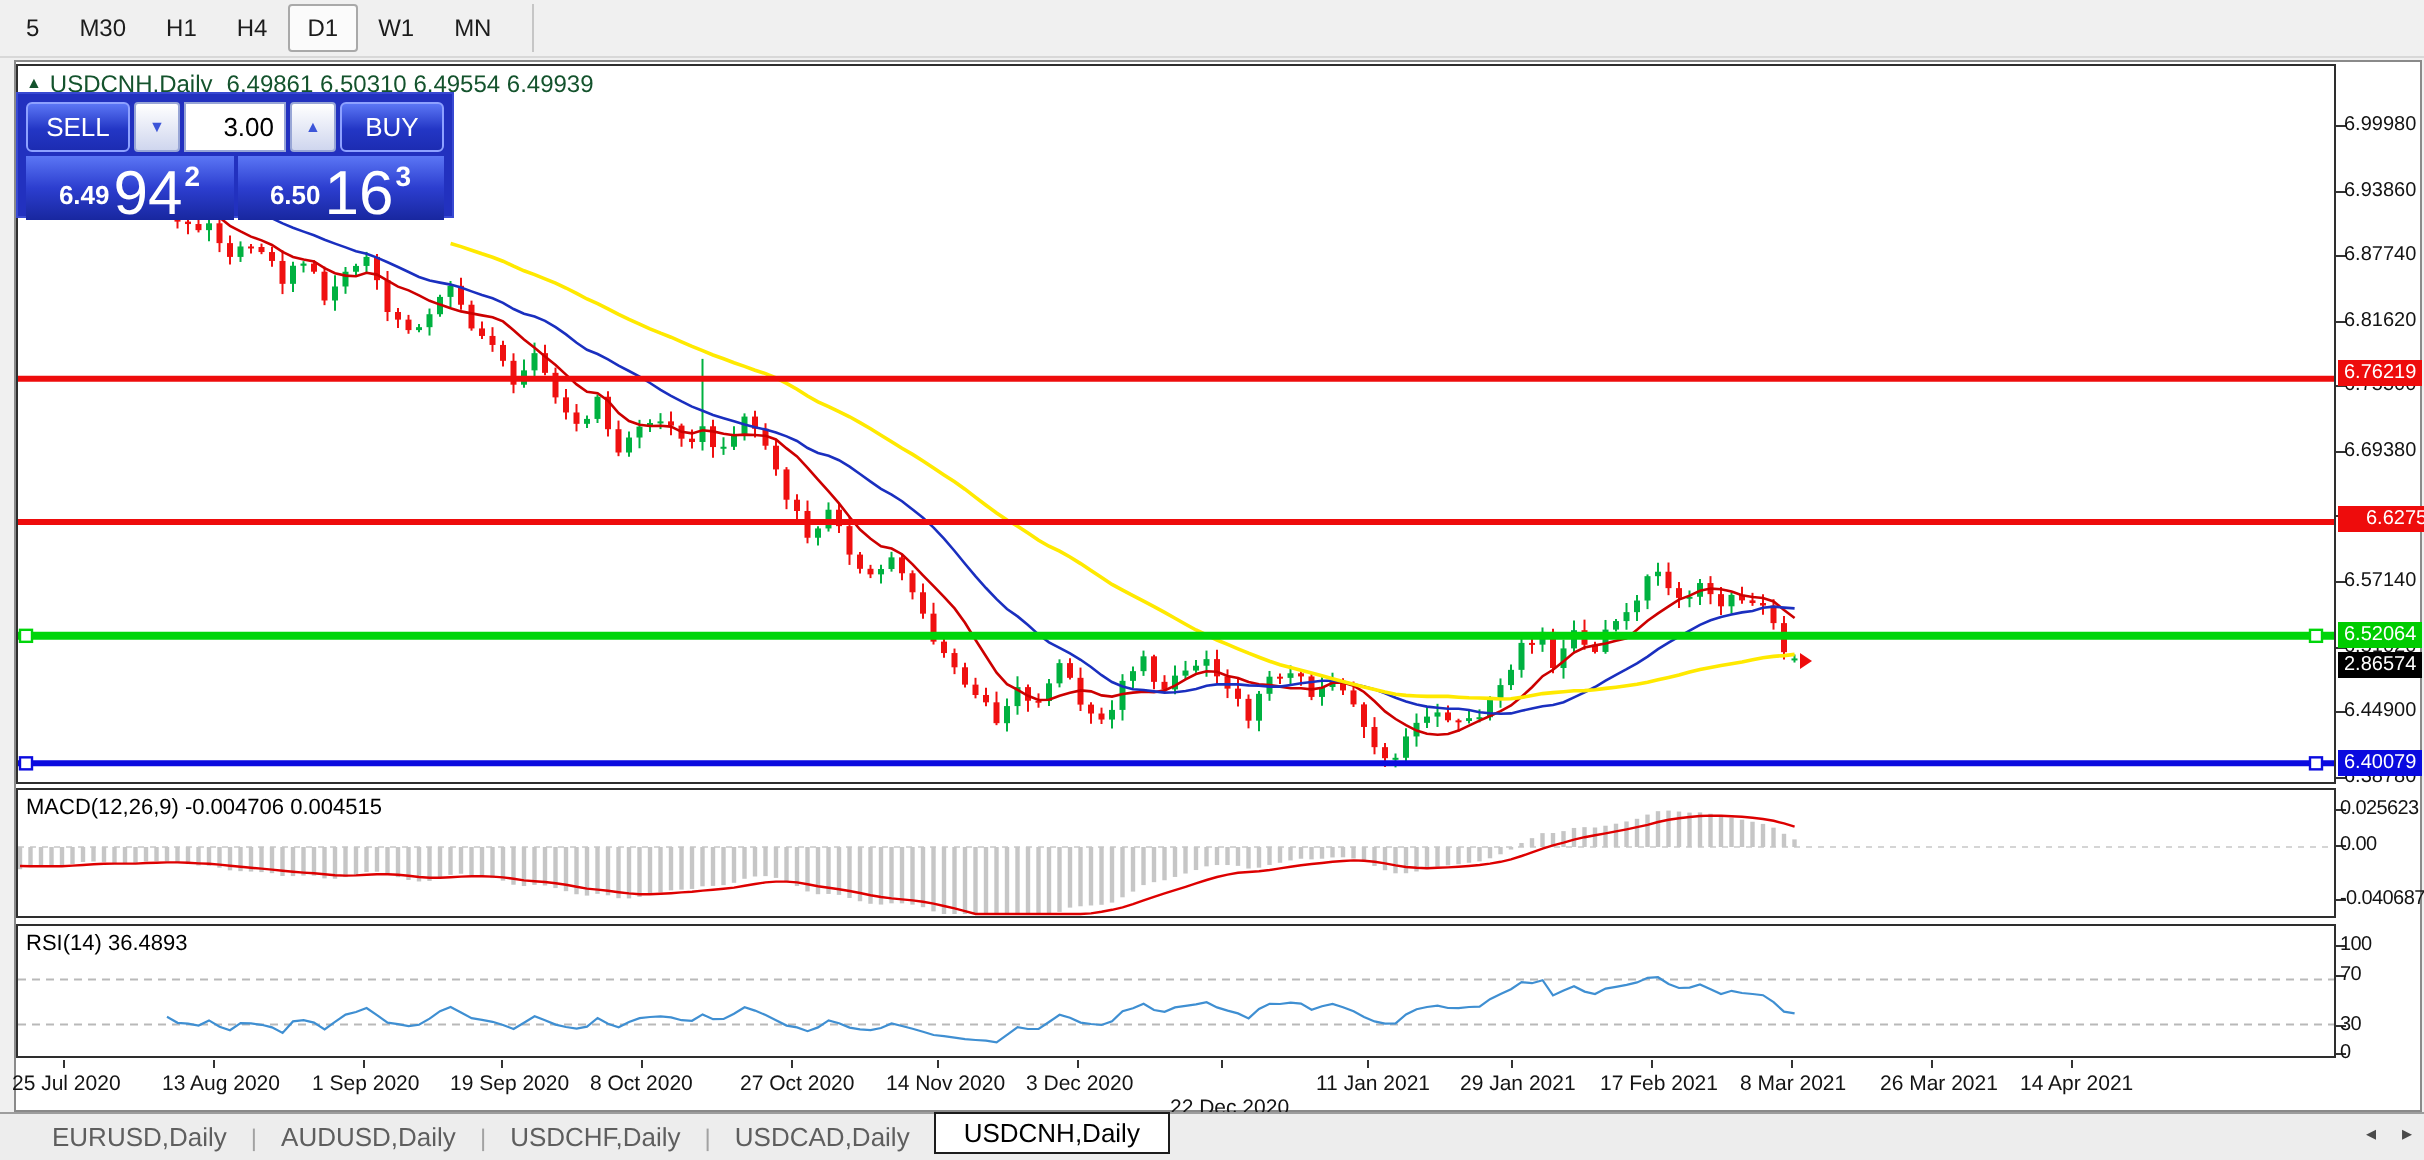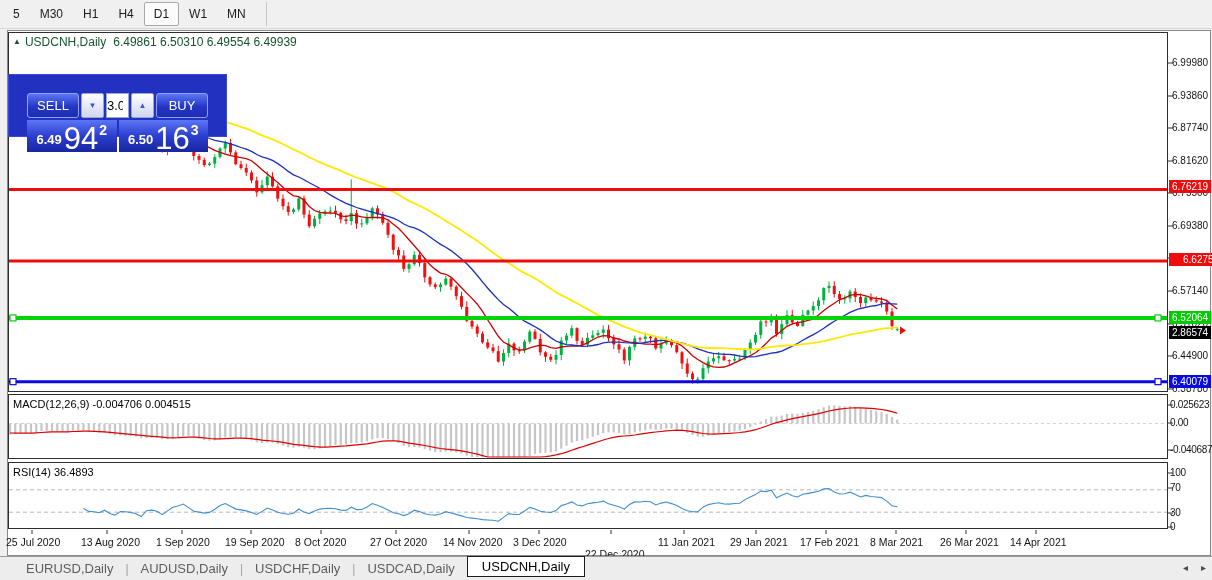--- a/index.html
+++ b/index.html
@@ -18,21 +18,21 @@
   
   .chart-title{position:absolute;left:13px;top:35px;font-size:12px;color:#14532d;z-index:5;white-space:nowrap;}
   .title-arrow{font-size:8px;vertical-align:2px;margin-right:4px;}
   .title-sym{margin-right:7px;}
   .pane-label{position:absolute;font-size:11px;color:#000;z-index:5;white-space:nowrap;}
   #macd-label{left:13px;top:398px;}
   #rsi-label{left:13px;top:466px;}
 
   
   .trade-panel{position:absolute;left:8px;top:46px;width:219px;height:63px;background:#2231bf;
-               border:1px solid #3849d2;z-index:6;padding:18px;box-sizing:border-box;margin-top:28px;}
+               border:1px solid #3849d2;z-index:6;padding:4px;box-sizing:border-box;}
   .tp-row1{display:flex;gap:2px;height:25px;}
   .btn-trade{flex:0 0 50px;display:flex;align-items:center;justify-content:center;color:#fff;font-size:13px;
              background:linear-gradient(#5b76f5,#2336c5 55%,#1c2cb2);border:1px solid #8ea1ff;border-radius:3px;}
   .spin{flex:0 0 21px;display:flex;align-items:center;justify-content:center;font-size:8px;color:#3c55d8;
         background:linear-gradient(#ffffff,#cfd6ee);border:1px solid #98a6d6;border-radius:2px;}
   .vol-input{flex:1;min-width:0;text-align:right;font-size:13px;font-family:inherit;border:1px solid #98a6d6;
              padding:0 5px 0 0;background:#fff;color:#000;}
   .tp-row2{display:flex;gap:2px;height:32px;margin-top:2px;}
   .quote{flex:1;display:flex;align-items:flex-end;justify-content:center;color:#fff;
          background:linear-gradient(#5b76f5,#2c3ecf 50%,#18279f);}

